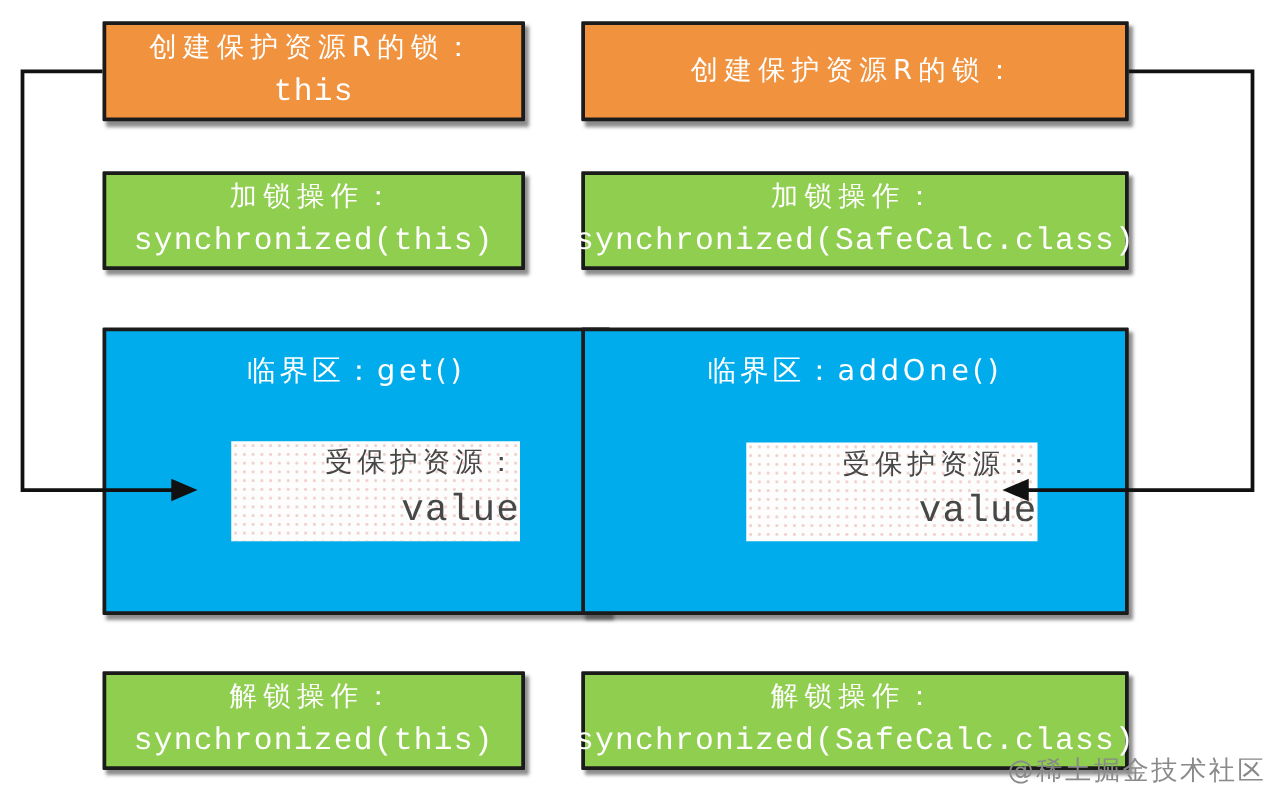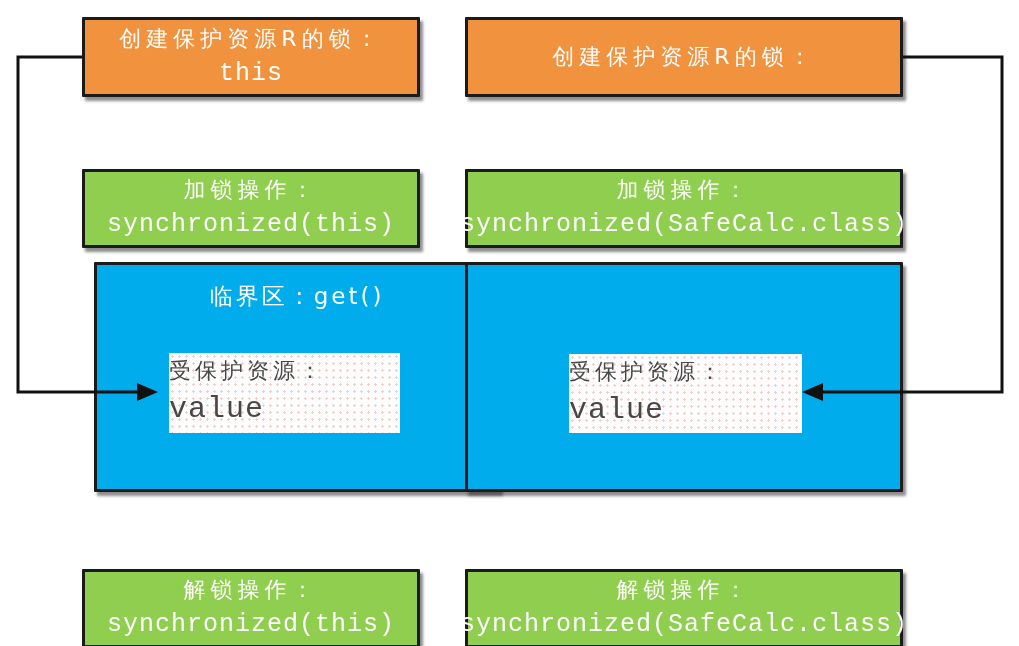--- a/index.html
+++ b/index.html
@@ -10,32 +10,33 @@
   .box{
     position:absolute;box-sizing:border-box;
     border:3px solid var(--border,#1b1b1b);
     border-radius:1px;
     box-shadow:3px 4px 3px rgba(45,45,45,.55);
     display:flex;flex-direction:column;align-items:center;justify-content:center;
     color:var(--text_light,#fff);
     text-align:center;
   }
   .box.orange{background:var(--orange,#F0923E);}
-  .box.green{background:var(--green,#8FCE4E);margin-top:32px;}
+  .box.green{background:var(--green,#8FCE4E);}
   .box.blue{background:var(--blue,#00ACEC);justify-content:flex-start;}
   .zh{font-size:22px;letter-spacing:5px;line-height:1.55;font-weight:500;}
   .code{font-size:25px;letter-spacing:1px;line-height:1.45;font-weight:500;font-family:Liberation Mono, monospace;}
   .blue-title{margin-top:16px;font-size:23px;letter-spacing:3px;font-weight:500;}
   .resource{
     position:absolute;box-sizing:border-box;
     background-color:#fdfdfd;
     background-image:radial-gradient(rgba(225,150,140,.45) 1px, transparent 1.3px);
     background-size:7px 7px;
-    display:flex;flex-direction:column;align-items:flex-start;justify-content:center;
+    display:flex;flex-direction:column;align-items:flex-end;justify-content:center;
     color:var(--text_dark,#4a4a4a);
+    margin-left:28px;
   }
   .resource .zh{font-size:22px;letter-spacing:4px;color:var(--text_dark,#4a4a4a);}
   .resource .code{font-size:30px;color:var(--text_dark,#3d3d3d);}
   svg.arrows{position:absolute;left:0;top:0;z-index:10;pointer-events:none;}
   .watermark{
     position:absolute;right:6px;top:602px;z-index:11;
     color:var(--watermark_gray,#8a8a8a);
     font-size:21px;letter-spacing:2px;
   }
 </style>
@@ -47,21 +48,21 @@
   <div class="box orange" style="left:82px;top:17px;width:338px;height:80px">
     <div class="zh">创建保护资源R的锁：</div>
     <div class="code">this</div>
   </div>
 
   <div class="box green" style="left:82px;top:137px;width:338px;height:79px">
     <div class="zh">加锁操作：</div>
     <div class="code">synchronized(this)</div>
   </div>
 
-  <div class="box blue" style="left:94px;top:262px;width:406px;height:230px">
+  <div class="box blue" style="left:82px;top:262px;width:406px;height:230px">
     <div class="blue-title">临界区：get()</div>
     <div class="resource" style="left:72px;top:88px;width:231px;height:80px">
       <div class="zh">受保护资源：</div>
       <div class="code">value</div>
     </div>
   </div>
 
   <div class="box green" style="left:82px;top:537px;width:338px;height:79px">
     <div class="zh">解锁操作：</div>
     <div class="code">synchronized(this)</div>
@@ -70,20 +71,21 @@
   <div class="box orange" style="left:465px;top:17px;width:438px;height:80px">
     <div class="zh">创建保护资源R的锁：</div>
   </div>
 
   <div class="box green" style="left:465px;top:137px;width:438px;height:79px">
     <div class="zh">加锁操作：</div>
     <div class="code">synchronized(SafeCalc.class)</div>
   </div>
 
   <div class="box blue" style="left:465px;top:262px;width:438px;height:230px">
+    <div class="blue-title">临界区：addOne()</div>
     <div class="resource" style="left:101px;top:89px;width:233px;height:79px">
       <div class="zh">受保护资源：</div>
       <div class="code">value</div>
     </div>
   </div>
 
   <div class="box green" style="left:465px;top:537px;width:438px;height:79px">
     <div class="zh">解锁操作：</div>
     <div class="code">synchronized(SafeCalc.class)</div>
   </div>
@@ -92,13 +94,14 @@
     <g stroke="#111" stroke-width="3" fill="none">
       <path d="M82,57 H18 V392 H140"></path>
       <path d="M903,57 H1002 V392 H820"></path>
     </g>
     <g fill="#111" stroke="none">
       <polygon points="158,392 137,383 137,401"></polygon>
       <polygon points="802,392 823,383 823,401"></polygon>
     </g>
   </svg>
 
+  <div class="watermark">@稀土掘金技术社区</div>
 </div>
 
 </body></html>

